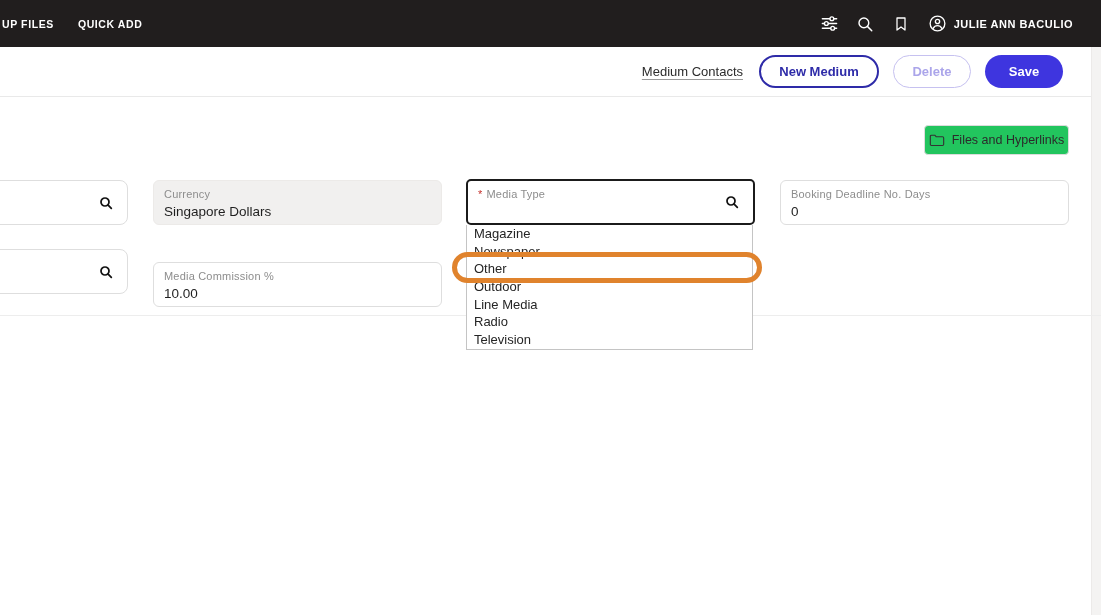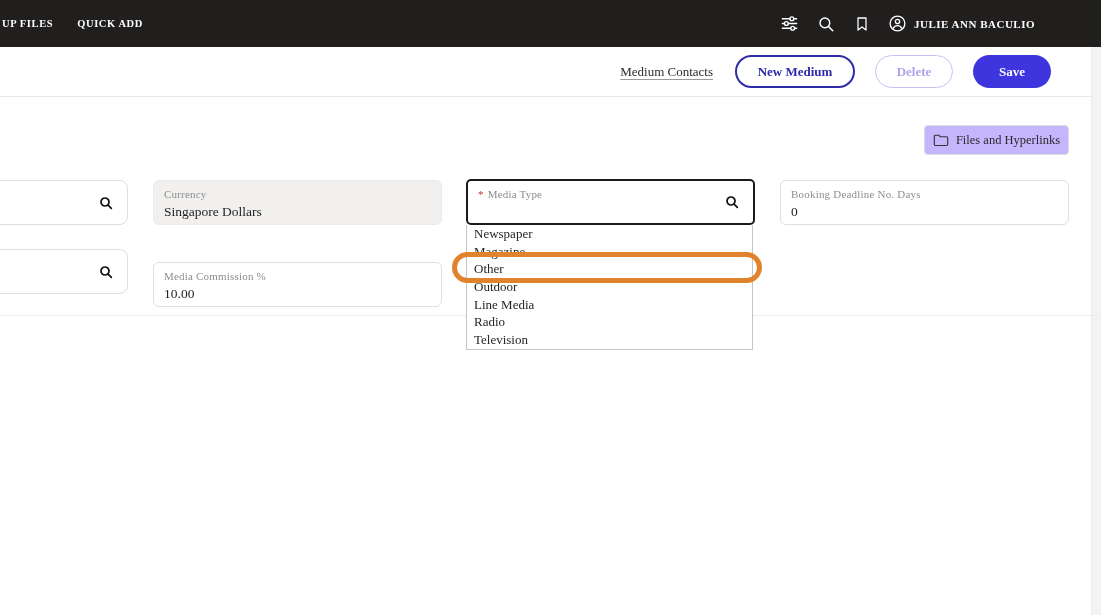--- a/index.html
+++ b/index.html
@@ -4,61 +4,61 @@
 <style>
   * { margin:0; padding:0; box-sizing:border-box; }
   html,body { width:1101px; height:615px; }
   body {
     font-family:"Liberation Sans", sans-serif;
     background:#ffffff;
     position:relative;
     overflow:hidden;
     color:#222;
   }
-  .stage { position:absolute; inset:0; width:1101px; height:615px;font-family:Liberation Serif, serif; }
+  .stage { position:absolute; inset:0; width:1101px; height:615px; }
 
   
   .topbar {
     position:absolute; left:0; top:0; width:1101px; height:47px;
     background:#211E1E; display:flex; align-items:center; justify-content:space-between;
   }
   .topbar-left { display:flex; align-items:center; gap:24px; padding-left:2px; }
   .topbar-nav-item {
     color:#ffffff; font-size:10.5px; font-weight:bold; letter-spacing:.6px;
     text-transform:uppercase; cursor:pointer; white-space:nowrap;
   }
-  .topbar-right { display:flex; align-items:center; gap:17px; padding-right:66px; }
+  .topbar-right { display:flex; align-items:center; gap:17px; padding-right:28px; }
   .tb-icon { width:19px; height:19px; display:flex; align-items:center; justify-content:center; color:#ffffff; cursor:pointer; }
   .tb-icon svg { display:block; }
   .user-chip { display:flex; align-items:center; gap:7px; cursor:pointer; }
   .user-name { color:#ffffff; font-size:11px; font-weight:bold; letter-spacing:.5px; white-space:nowrap; }
 
   
   .toolbar {
     position:absolute; left:0; top:47px; width:1101px; height:50px;
     background:#ffffff; border-bottom:1px solid #e9e9e9;
-    display:flex; align-items:center; justify-content:flex-end; gap:20px; padding-right:50px;
+    display:flex; align-items:center; justify-content:flex-end; gap:14px; padding-right:38px;
   }
   .contacts-link {
     font-size:13px; color:#2b2b2b; text-decoration:underline;
     text-underline-offset:3px; text-decoration-color:#9a9a9a; margin-right:2px; cursor:pointer;
   }
   .pill {
     border-radius:17px; height:33px; font-size:13px; font-weight:bold;
     display:inline-flex; align-items:center; justify-content:center;
     background:#ffffff; cursor:pointer; font-family:inherit;
   }
   .btn-new { border:2px solid #2E2BA8; color:#2E2BA8; width:120px; }
   .btn-delete { border:1.5px solid #C6C1F0; color:#ABA5EA; width:78px; }
   .btn-save { border:none; background:#3E35DF; color:#ffffff; width:78px; }
 
   
   .files-btn {
     position:absolute; left:924px; top:125px; width:145px; height:30px;
-    border:1px solid #dcdcdc; border-radius:4px; background:#c4b5fd;
+    border:1px solid #dcdcdc; border-radius:4px; background:#22c55e;
     display:flex; align-items:center; justify-content:center; gap:7px;
     font-size:12.5px; color:#2b2b2b; cursor:pointer; font-family:inherit;
   }
   .files-btn svg { display:block; color:#333; }
 
   
   .field {
     position:absolute; height:45px; border-radius:6px; background:#ffffff;
     border:1px solid #dedede; padding:7px 14px 0 10px;
   }
@@ -206,22 +206,22 @@
   </div>
 
   <div class="field field-commission">
     <div class="flabel">Media Commission %</div>
     <div class="fvalue">10.00</div>
   </div>
 
   <div class="hdivider"></div>
 
   <div class="dropdown">
+    <div class="dd-item">Magazine</div>
     <div class="dd-item">Newspaper</div>
-    <div class="dd-item">Magazine</div>
     <div class="dd-item">Other</div>
     <div class="dd-item">Outdoor</div>
     <div class="dd-item">Line Media</div>
     <div class="dd-item">Radio</div>
     <div class="dd-item">Television</div>
   </div>
 
   <div class="annotation-ring"></div>
 
   <div class="right-strip"></div>

